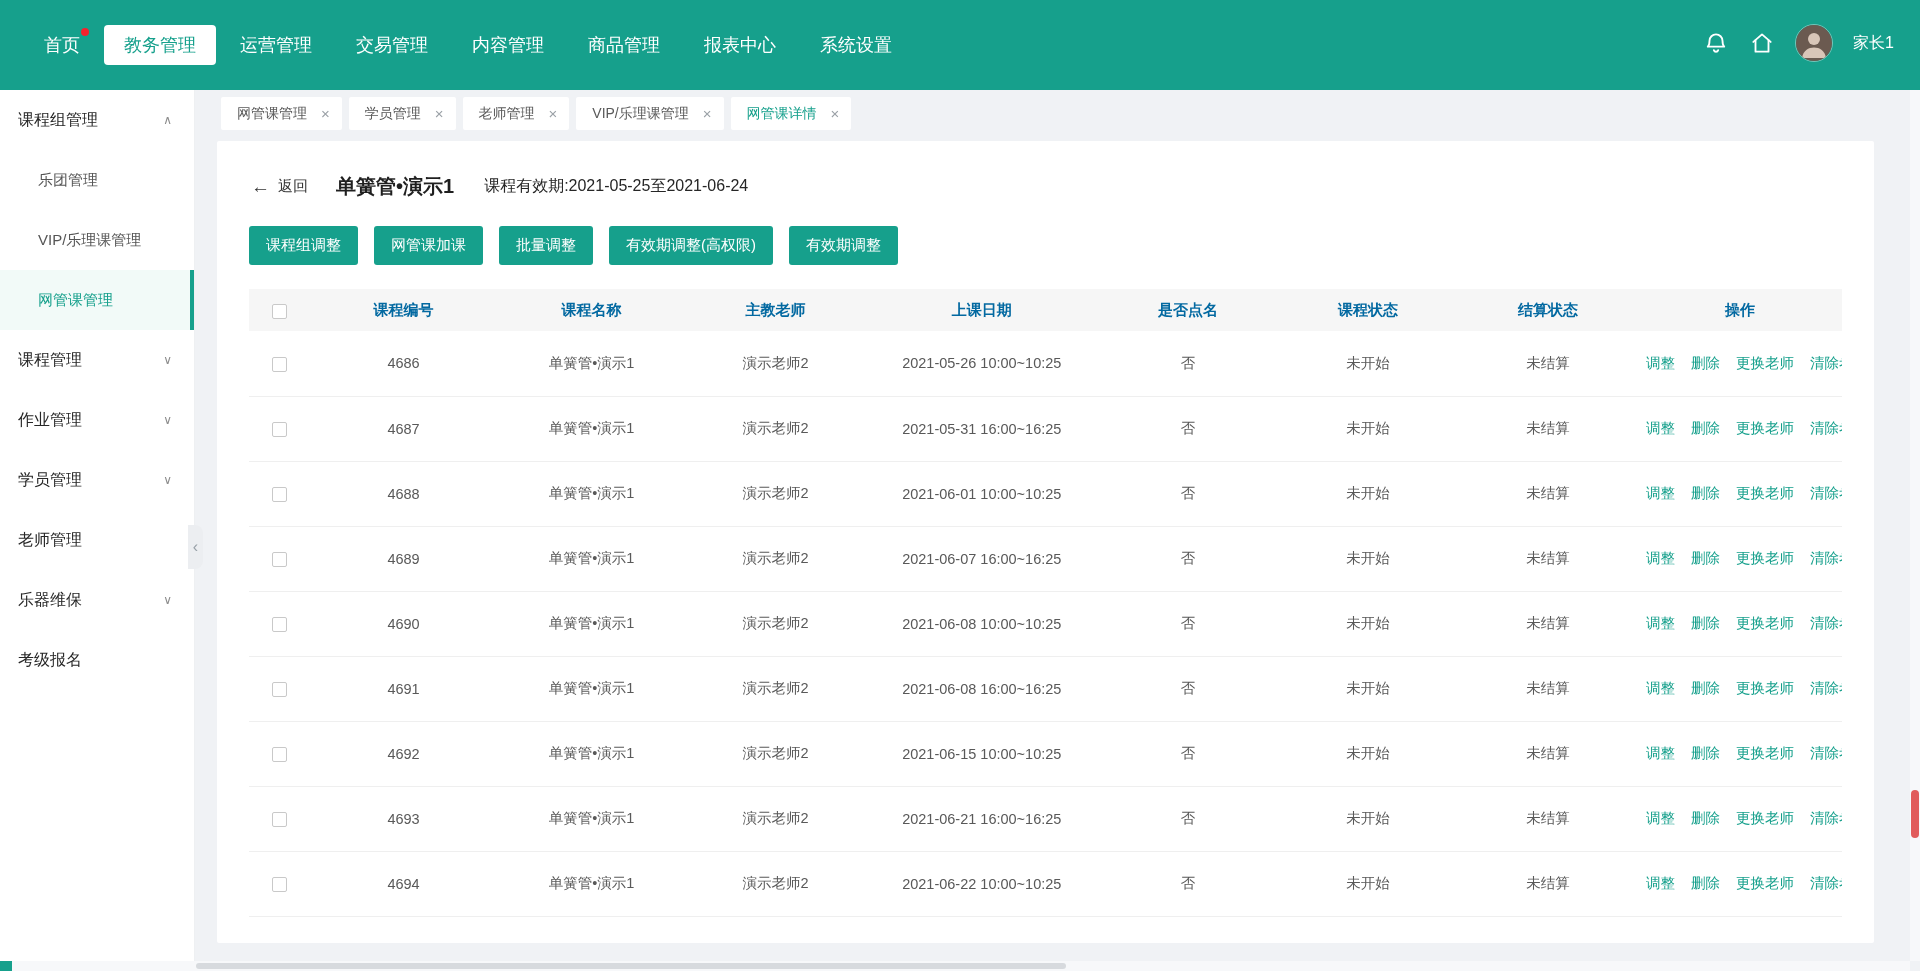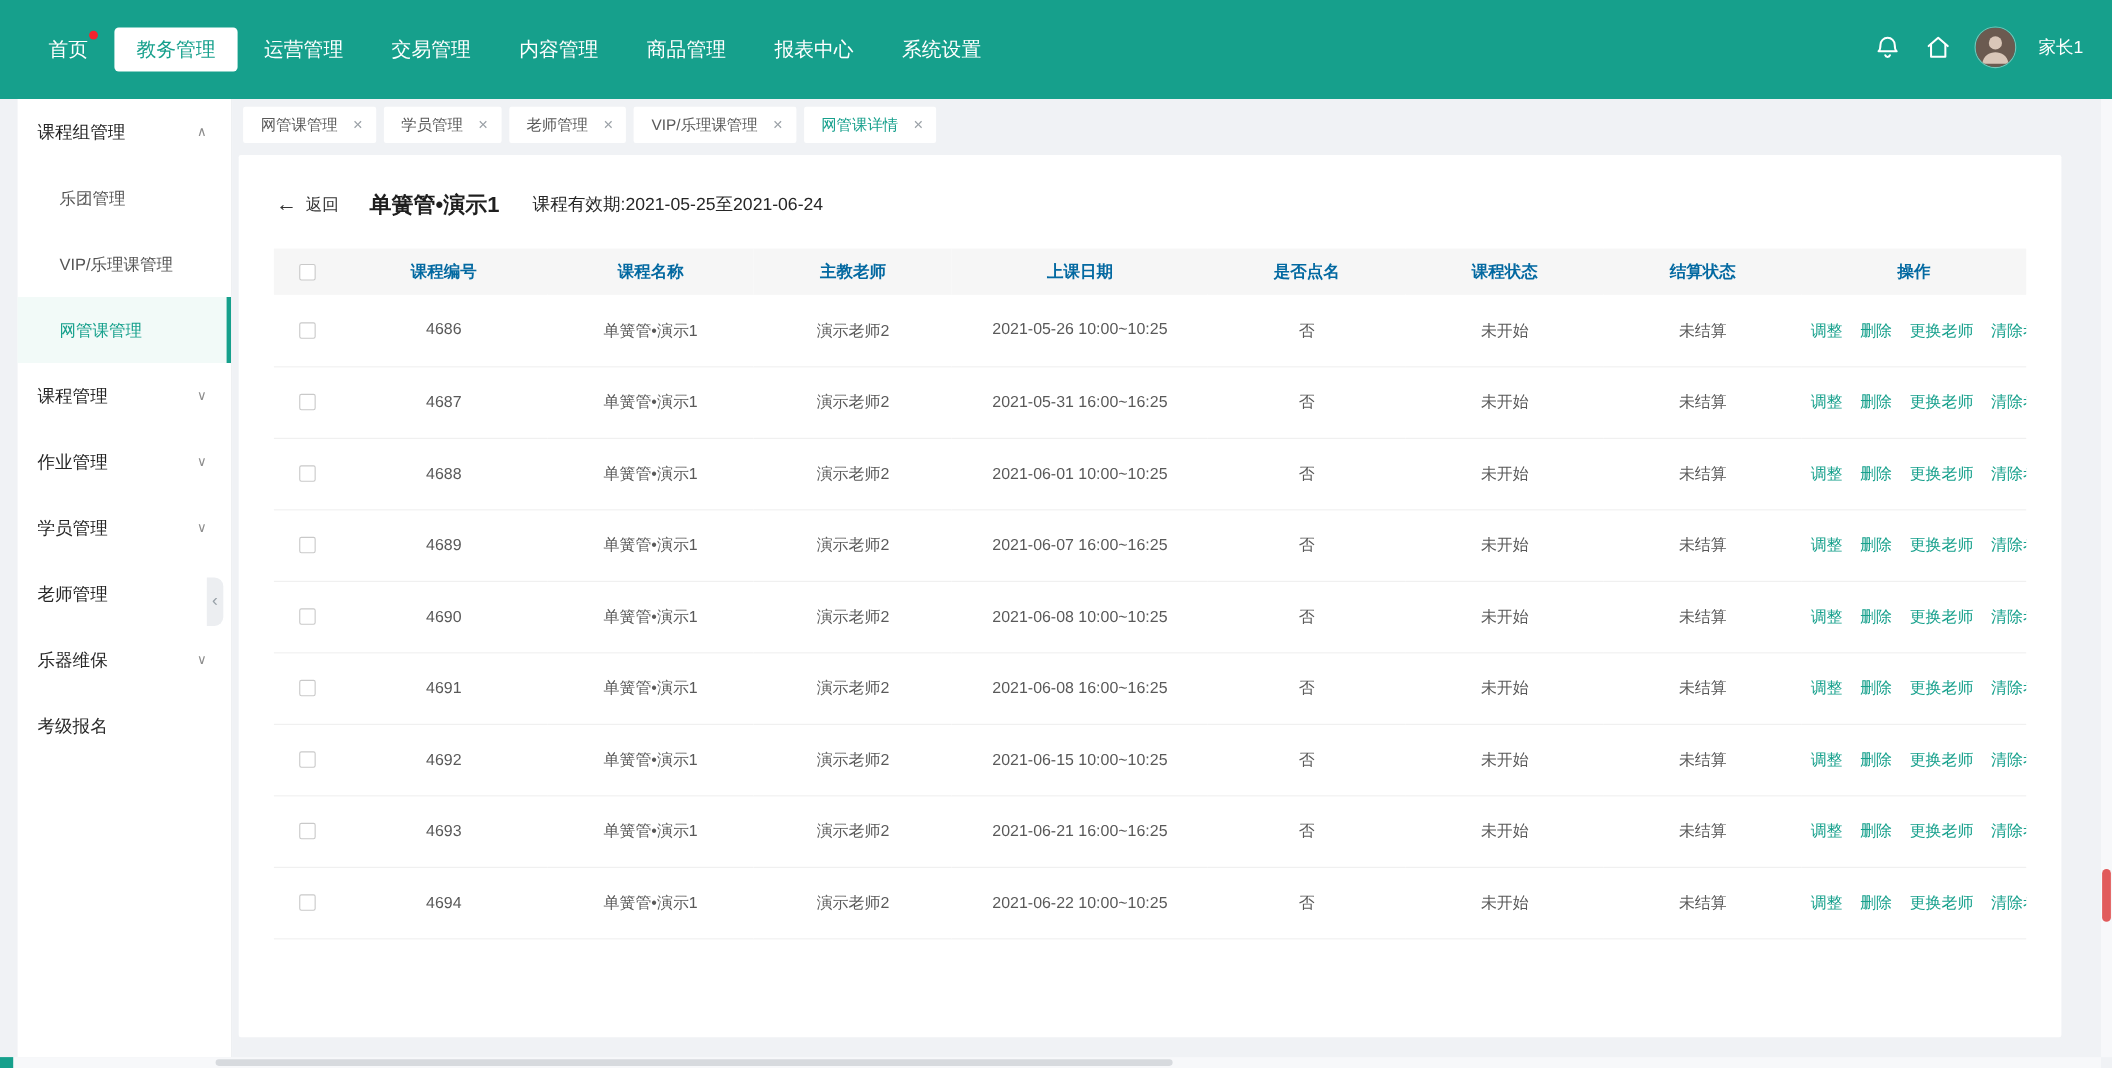--- a/index.html
+++ b/index.html
@@ -24,21 +24,21 @@
   .nav-dot { position:absolute; top:3px; right:11px; width:8px; height:8px;
     background:var(--badge); border-radius:50%; }
   .top-right { position:absolute; right:26px; top:0; height:86px; display:flex; align-items:center; gap:20px; }
   .icon-btn { width:26px; height:26px; cursor:pointer; display:inline-flex; }
   .icon-btn svg { width:26px; height:26px; }
   .avatar { width:38px; height:38px; border-radius:50%; overflow:hidden; cursor:pointer; flex:0 0 auto; border:1px solid rgba(255,255,255,.4); }
   .avatar svg { width:100%; height:100%; display:block; }
   .username { color:#fff; font-size:16px; }
 
   
-  .sidebar { position:absolute; top:90px; left:16px; width:195px; bottom:10px;
+  .sidebar { position:absolute; top:90px; left:0; width:195px; bottom:10px;
     background:#fff; z-index:10; border-right:1px solid #eef0f2; }
   .side-item { height:60px; display:flex; align-items:center; padding-left:18px;
     font-size:16px; color:#262626; position:relative; cursor:pointer; }
   .side-item .chev { position:absolute; right:22px; font-size:12px; color:#8c8c8c; }
   .side-child { height:60px; display:flex; align-items:center; padding-left:38px;
     font-size:15px; color:#555; cursor:pointer; }
   .side-child.active { color:var(--primary); background:#f2faf8;
     box-shadow:inset -4px 0 0 var(--primary); }
   .sidebar-collapse { position:absolute; left:188px; top:525px; width:15px; height:44px;
     background:#eceef1; color:#98a1a8; border-radius:0 8px 8px 0; z-index:11;
@@ -193,20 +193,27 @@
 
         <div class="page-head">
           <span class="back">
             <span class="back-arrow">←</span>
             <span>返回</span>
           </span>
           <h1 class="page-title">单簧管•演示1</h1>
           <span class="validity">课程有效期:2021-05-25至2021-06-24</span>
         </div>
 
+        <div class="btn-row" id="btnrow">
+            <button class="btn">课程组调整</button>
+            <button class="btn">网管课加课</button>
+            <button class="btn">批量调整</button>
+            <button class="btn">有效期调整(高权限)</button>
+            <button class="btn">有效期调整</button>
+          </div>
 
         <table class="grid">
           <colgroup>
             <col style="width:3.8%">
               <col style="width:11.8%">
               <col style="width:11.8%">
             <col style="width:11.3%">
               <col style="width:14.6%">
               <col style="width:11.3%">
             <col style="width:11.3%">

